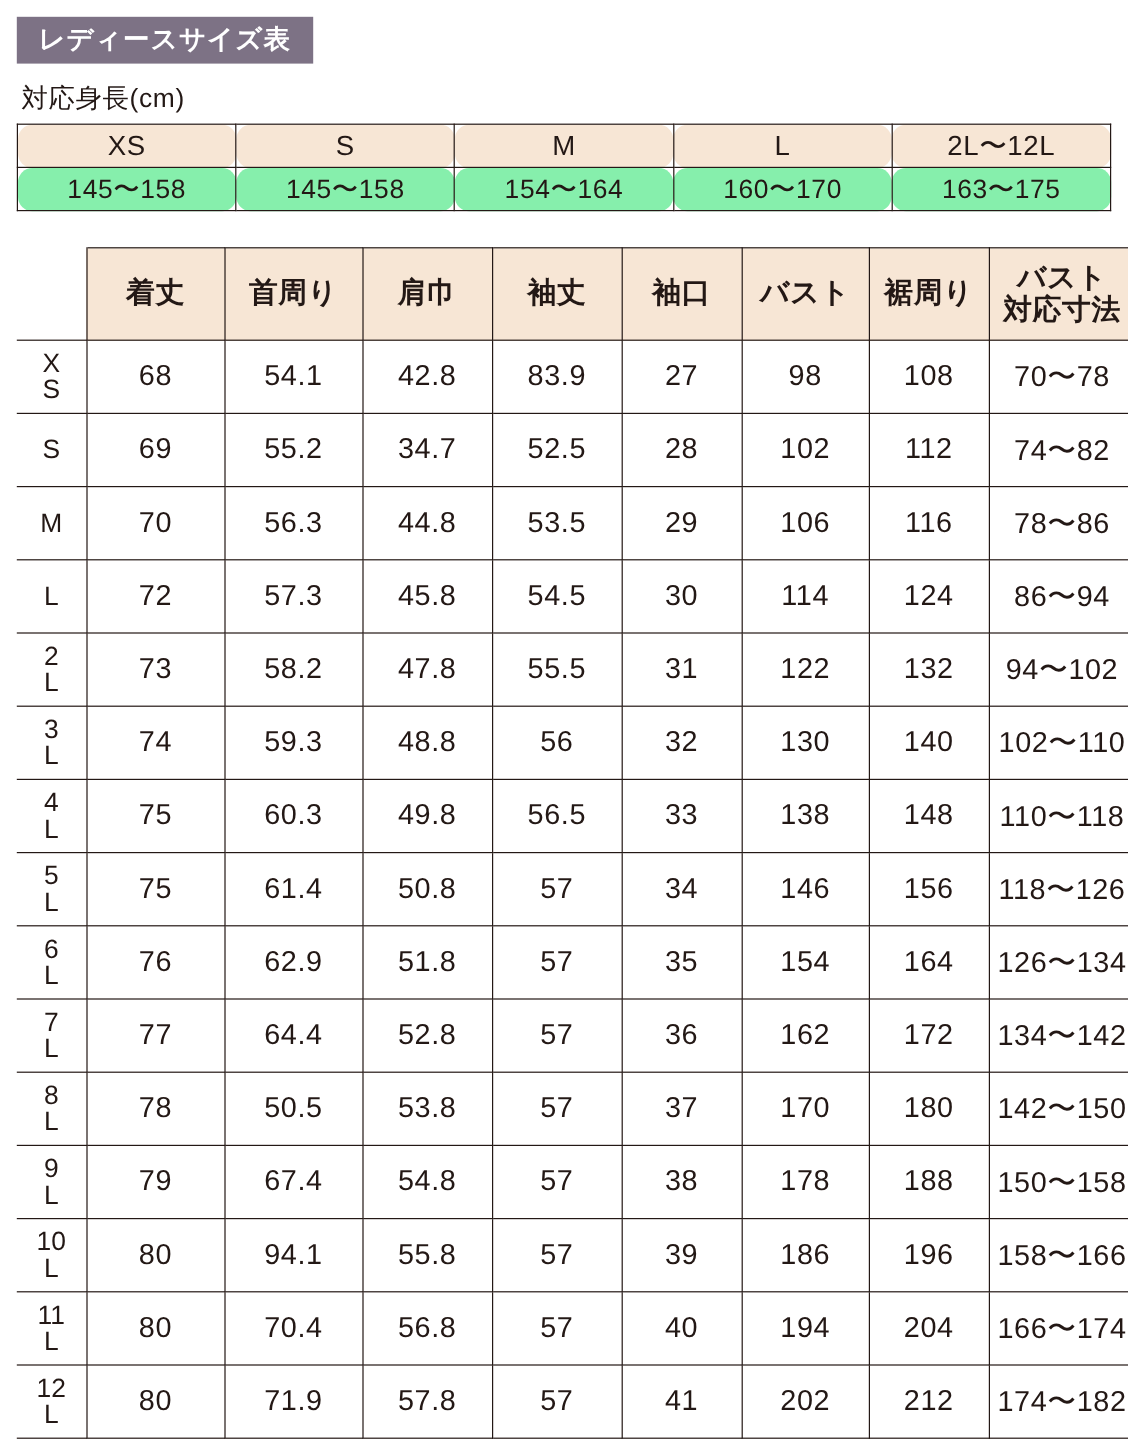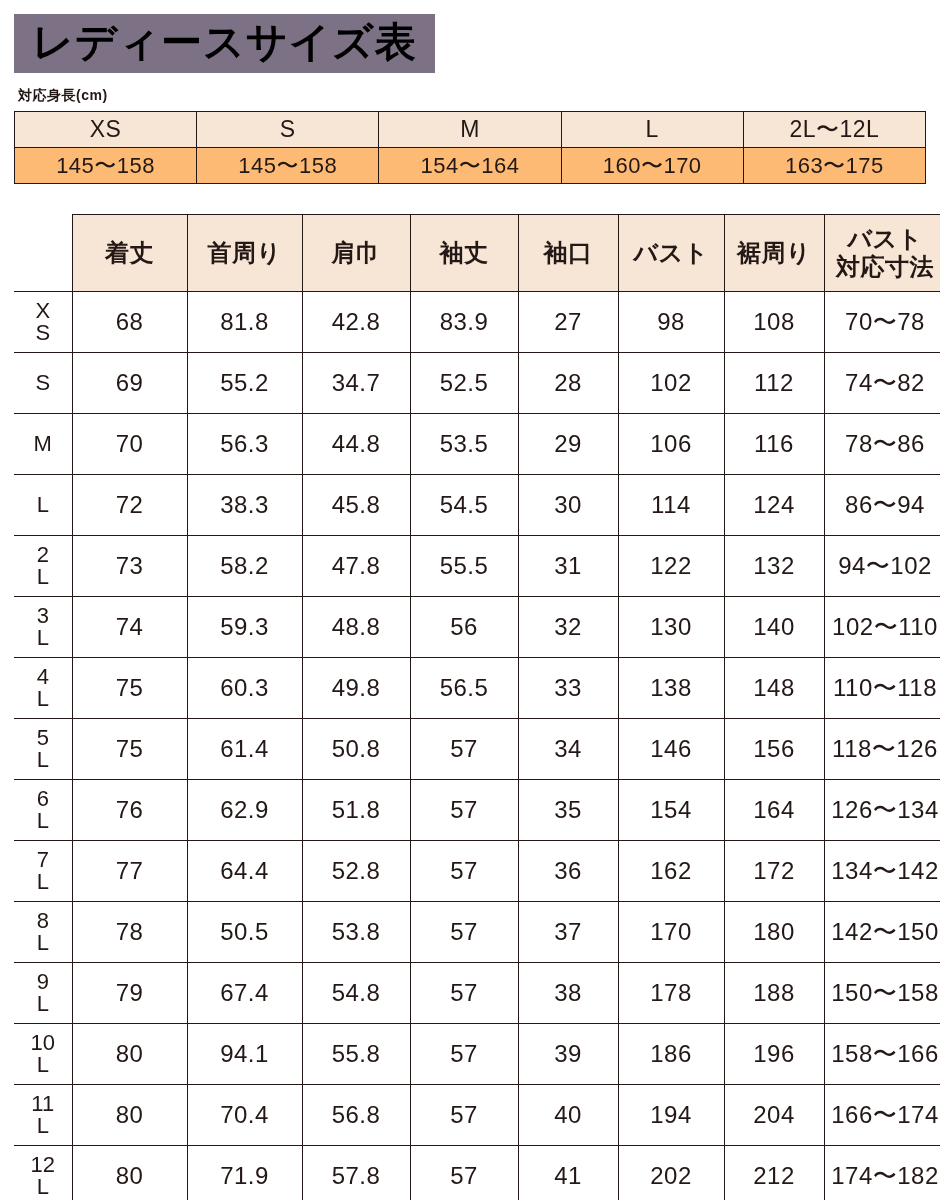--- a/index.html
+++ b/index.html
@@ -19,32 +19,32 @@
     height: 1200px;
     position: relative;
     box-sizing: border-box;
     padding: 0 14px;
   }
 
   
   .title-bar {
     display: inline-block;
     background: #7d7285;
-    color: #000000;
-    font-size: 41px;
+    color: #ffffff;
+    font-size: 22px;
     font-weight: bold;
     letter-spacing: 1px;
     padding: 7px 18px 9px 18px;
     margin-top: 14px;
     line-height: 1.05;
   }
 
   .subtitle {
-    font-size: 14px;
-    font-weight: bold;
+    font-size: 22px;
+    font-weight: normal;
     margin: 14px 0 6px 4px;
     letter-spacing: 0.5px;
   }
 
   
   table {
     border-collapse: collapse;
     table-layout: fixed;
     width: 912px;
   }
@@ -53,28 +53,29 @@
     text-align: center;
     vertical-align: middle;
     font-weight: normal;
     color: #231815;
   }
 
   
   .height-table td {
     height: 33px;
     font-size: 22px;
+    border-radius: 12px;
   }
   .height-table .hdr {
     background: #f7e6d5;
     font-size: 23px;
     letter-spacing: 0.5px;
   }
   .height-table .val {
-    background: #fdba74;
+    background: #86efac;
     font-size: 22px;
     letter-spacing: 0.5px;
   }
 
   
   .spec-wrap {
     margin-top: 30px;
   }
   .spec-table col.c0 { width: 58px; }
   .spec-table col.c1 { width: 115px; }
@@ -176,21 +177,21 @@
 対応寸法</td>
         </tr>
       </thead>
       <tbody>
           <tr>
             <td class="rowlabel">
               <span class="lab">X
 S</span>
             </td>
             <td>68</td>
-            <td>81.8</td>
+            <td>54.1</td>
             <td>42.8</td>
             <td>83.9</td>
             <td>27</td>
             <td>98</td>
             <td>108</td>
             <td>70〜78</td>
           </tr>
           <tr>
             <td class="rowlabel">
               <span class="lab">S</span>
@@ -215,21 +216,21 @@
             <td>29</td>
             <td>106</td>
             <td>116</td>
             <td>78〜86</td>
           </tr>
           <tr>
             <td class="rowlabel">
               <span class="lab">L</span>
             </td>
             <td>72</td>
-            <td>38.3</td>
+            <td>57.3</td>
             <td>45.8</td>
             <td>54.5</td>
             <td>30</td>
             <td>114</td>
             <td>124</td>
             <td>86〜94</td>
           </tr>
           <tr>
             <td class="rowlabel">
               <span class="lab">2

